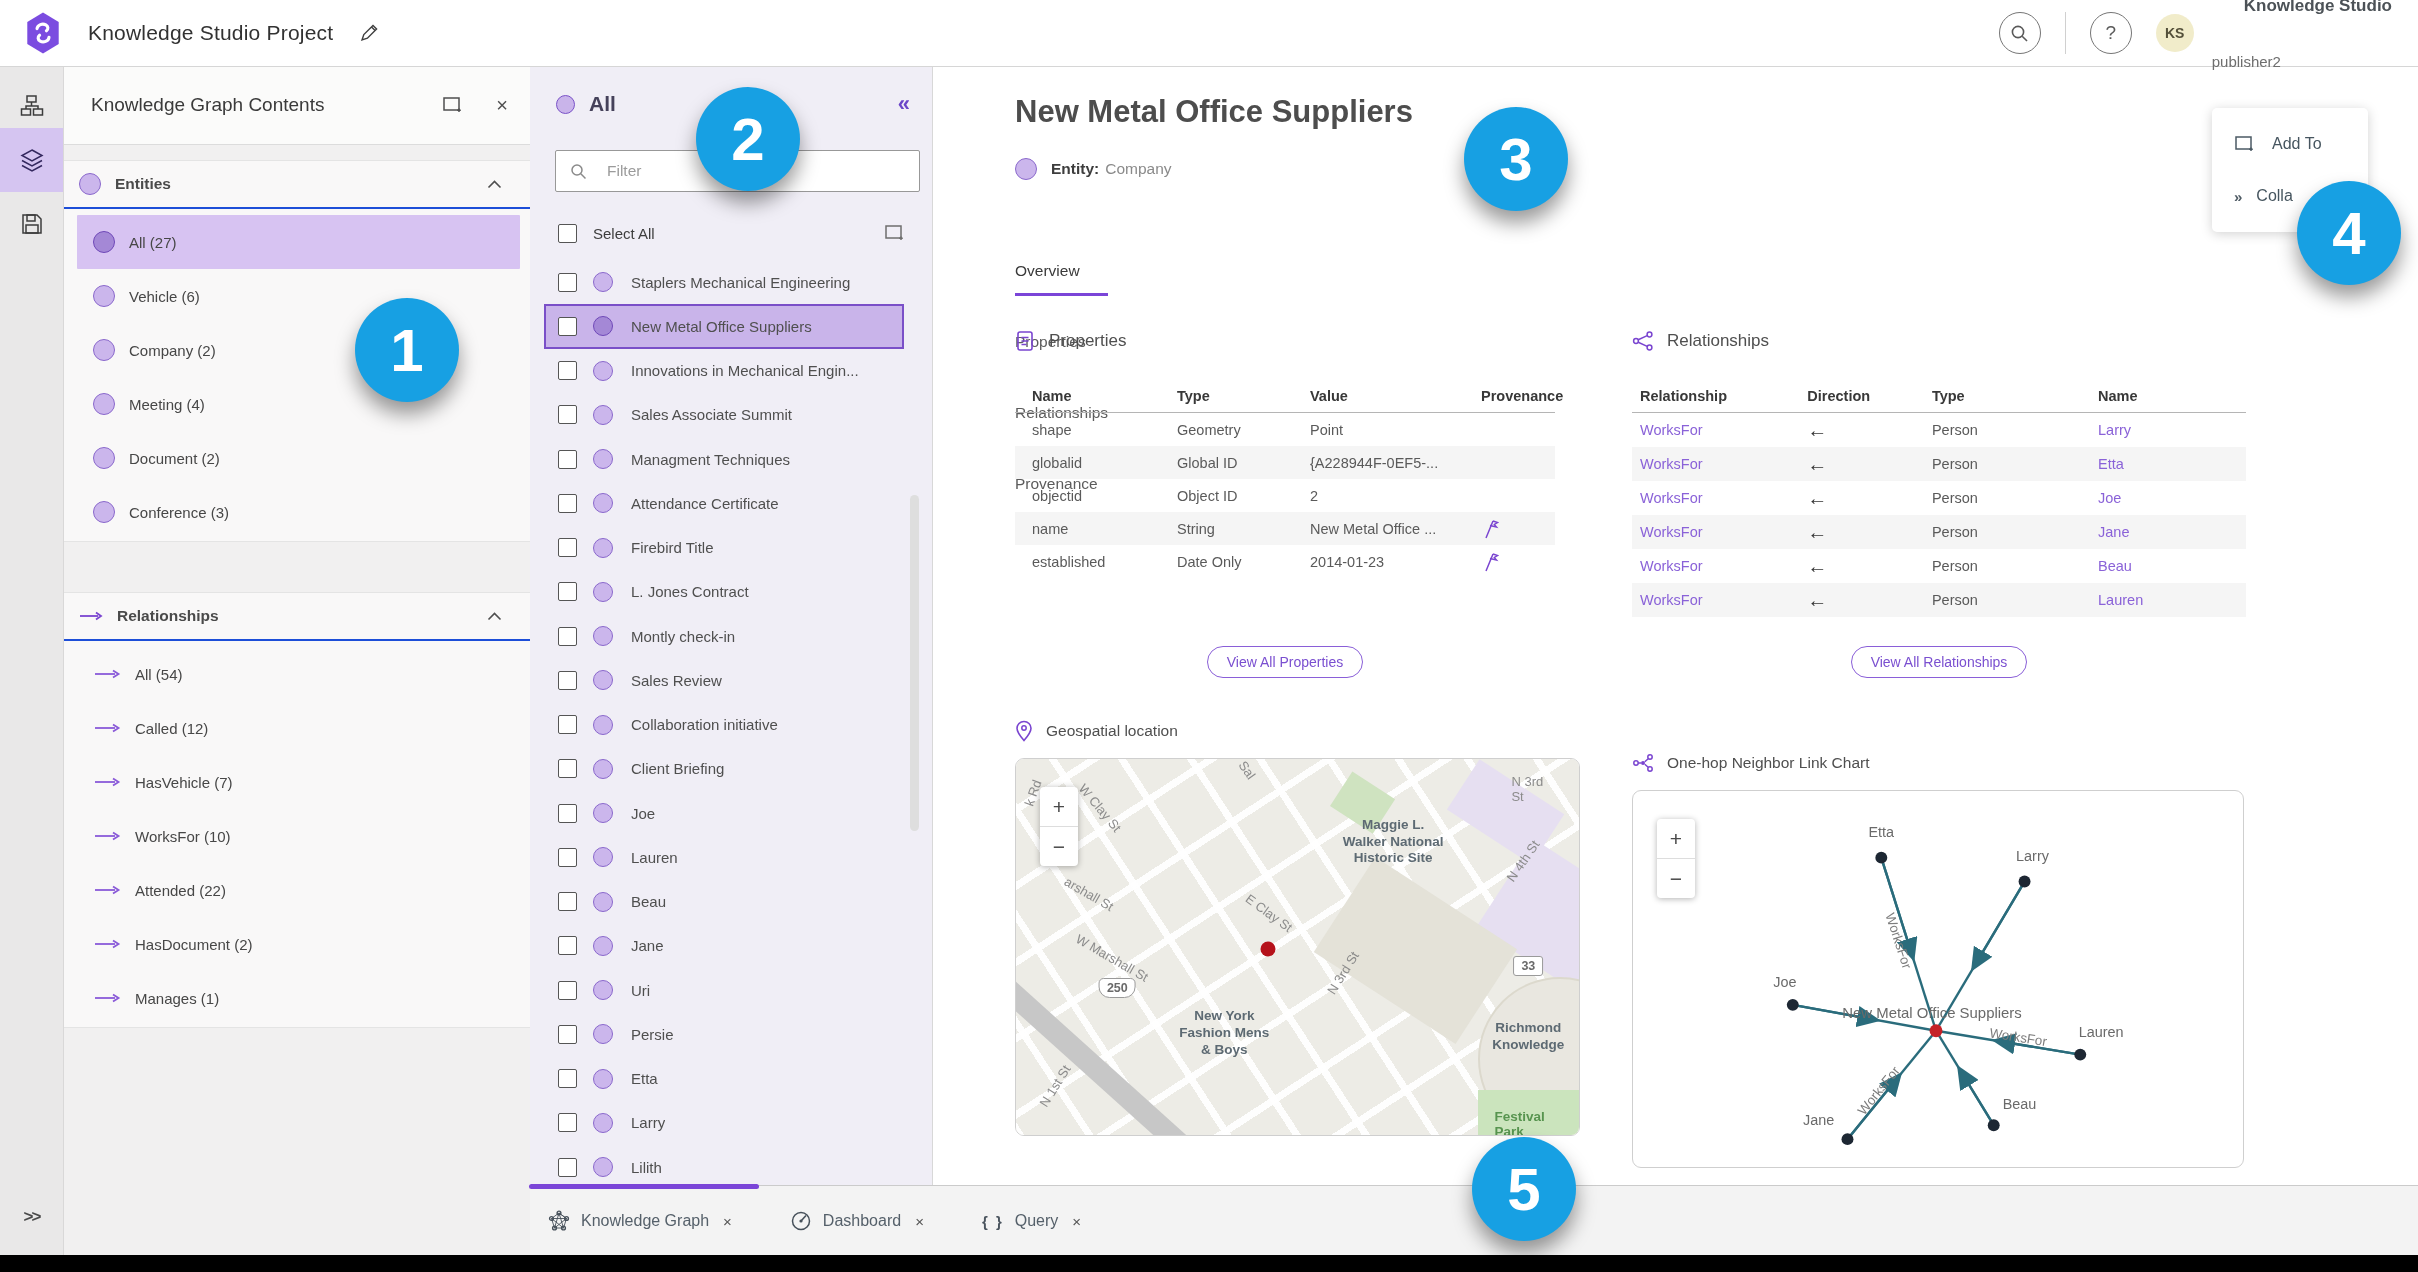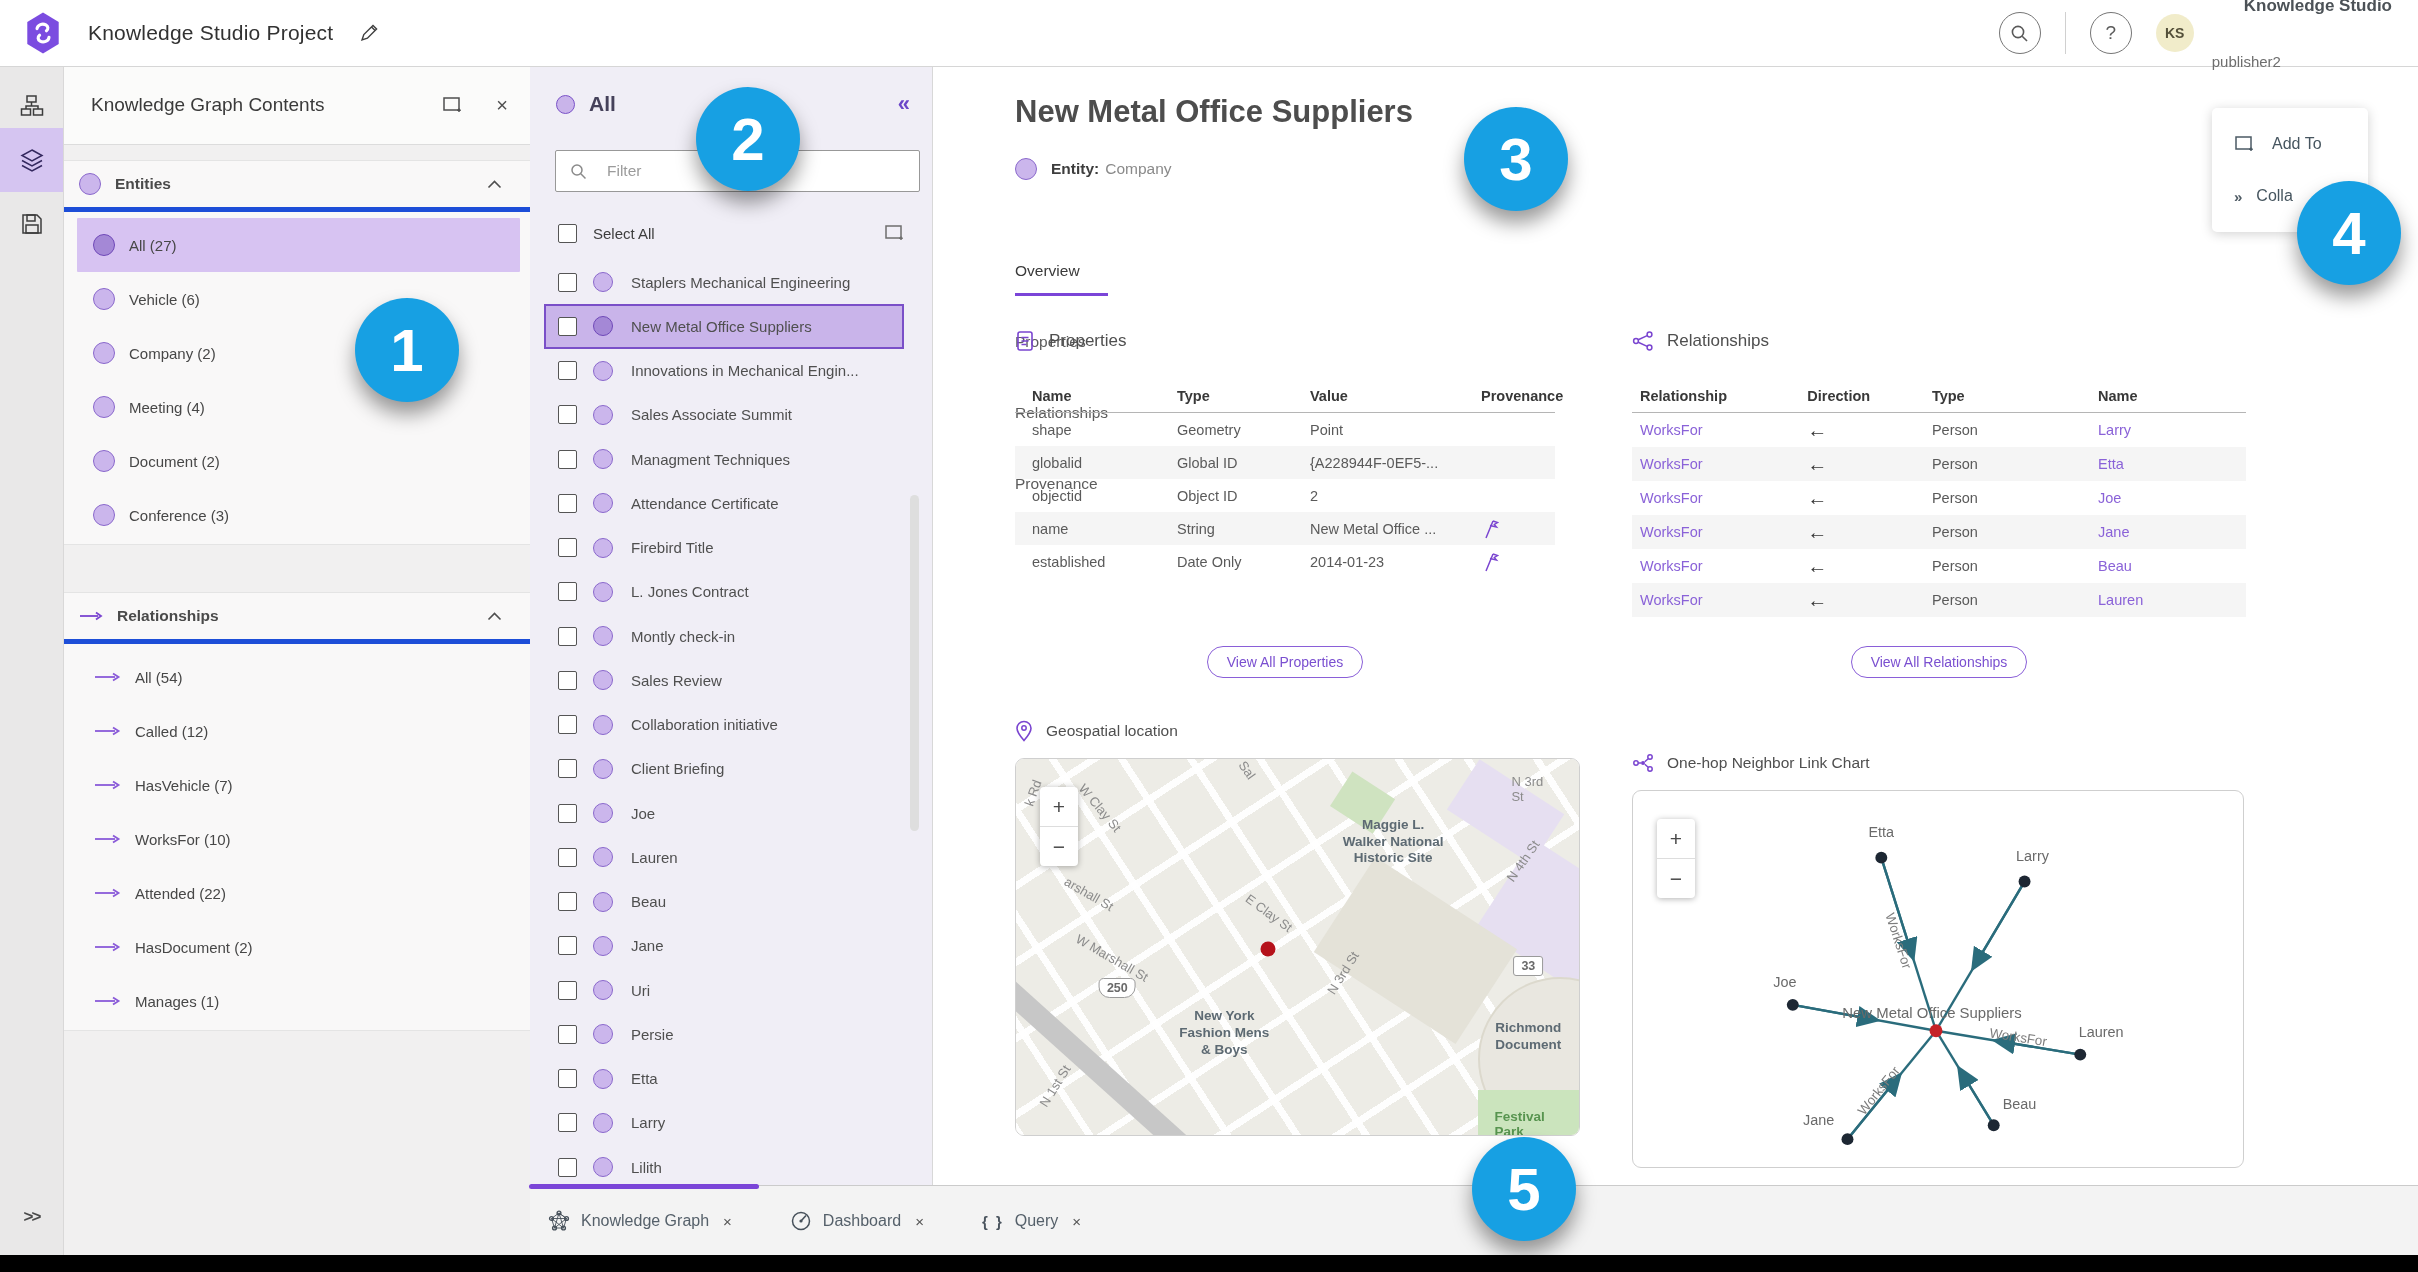--- a/index.html
+++ b/index.html
@@ -22,21 +22,21 @@
   .rail-btn{position:absolute;left:0;width:63px;height:64px;display:flex;align-items:center;justify-content:center;}
   .rail-btn.sel{background:#d5c5f1;}
   #rail-expand{position:absolute;left:0;bottom:28px;width:63px;text-align:center;color:#4a4a4a;font-size:17px;font-weight:700;letter-spacing:-2px;}
   
   #leftpanel{left:63px;top:66px;width:467px;height:1189px;background:#f1f0f0;border-right:1px solid #d8d8d8;z-index:4;}
   #lp-header{position:absolute;left:0;top:0;width:100%;height:78px;background:#fbfbfa;border-bottom:1px solid #dcdcdc;display:flex;align-items:center;}
   #lp-title{margin-left:28px;font-size:19px;color:#3a3a3a;}
   #lp-header .hicons{margin-left:auto;display:flex;align-items:center;gap:32px;margin-right:22px;}
   .gicon{color:#4f4f4f;font-size:20px;line-height:1;}
   .lp-section{position:absolute;left:0;width:100%;background:#f9f8f8;border-top:1px solid #e4e4e4;border-bottom:1px solid #e4e4e4;}
-  .lp-sec-hdr{height:46px;display:flex;align-items:center;border-bottom:5px solid #1d4ed8;}
+  .lp-sec-hdr{height:46px;display:flex;align-items:center;border-bottom:2px solid #1d4ed8;}
   .lp-sec-hdr .lbl{font-size:15.5px;font-weight:700;color:#4a4a4a;margin-left:14px;}
   .lp-sec-hdr .chev{margin-left:auto;margin-right:28px;}
   .lp-row{height:54px;display:flex;align-items:center;margin:0 10px 0 14px;border-radius:1px;}
   .lp-row.sel{background:#d7c3f2;}
   .lp-row .lbl{font-size:15px;color:#474747;margin-left:14px;}
   .ecirc{width:22px;height:22px;border-radius:50%;background:#cbb6ec;border:1.5px solid #8a68cc;box-sizing:border-box;flex:none;}
   .ecirc.dark{background:#a488d6;border-color:#6f48b8;}
   .ecirc.sm{width:20px;height:20px;}
   .lp-ind{margin-left:16px;display:flex;align-items:center;flex:none;}
   
@@ -619,21 +619,21 @@
             <span class="maplabel" style="left: 90%; top: 27%; transform: translate(-50%, -50%) rotate(-55deg);">N 4th St</span>
             <span class="maplabel" style="left: 92%; top: 8%; transform: translate(-50%, -50%) rotate(0deg);">N 3rd St</span>
             <span class="maplabel" style="left: 7%; top: 87%; transform: translate(-50%, -50%) rotate(-58deg);">N 1st St</span>
             <span class="maplabel poi" style="left: 67%; top: 22%; transform: translate(-50%, -50%) rotate(0deg);">Maggie L.
 Walker National
 Historic Site</span>
             <span class="maplabel poi" style="left: 37%; top: 73%; transform: translate(-50%, -50%) rotate(0deg);">New York
 Fashion Mens
 &amp; Boys</span>
             <span class="maplabel poi" style="left: 91%; top: 74%; transform: translate(-50%, -50%) rotate(0deg);">Richmond
-Document</span>
+Knowledge</span>
             <span class="maplabel park" style="left: 90%; top: 97%; transform: translate(-50%, -50%) rotate(0deg);">Festival Park</span>
             <span class="shield us" style="left: 18%; top: 61%;">250</span>
             <span class="shield state" style="left: 91%; top: 55%;">33</span>
           </div>
         <div id="map-marker" style="left: 44.8%; top: 50.5%;"></div>
       </div>
       <div class="zoomctl">
         <div class="zb">+</div>
         <div class="zb">−</div>
       </div>

